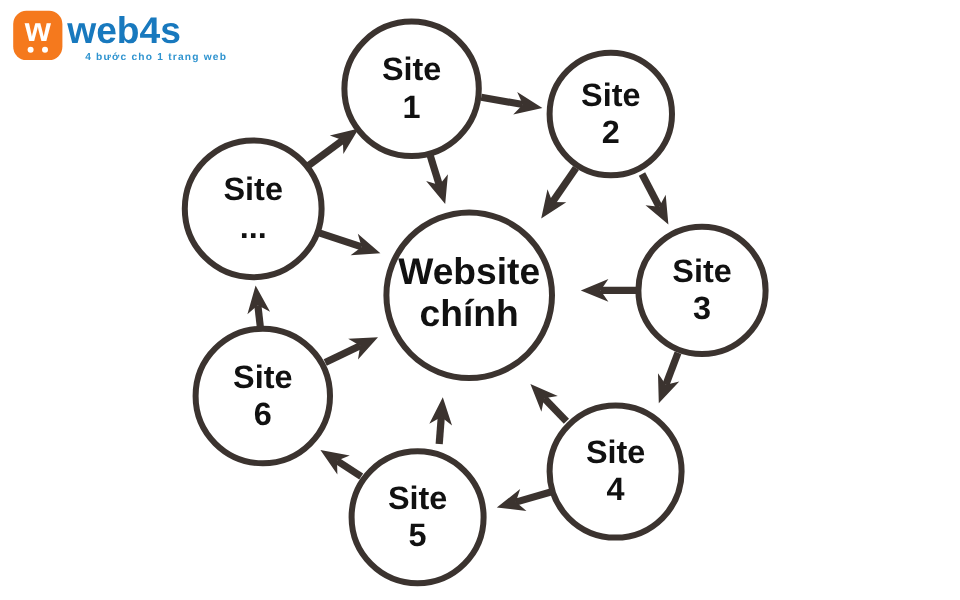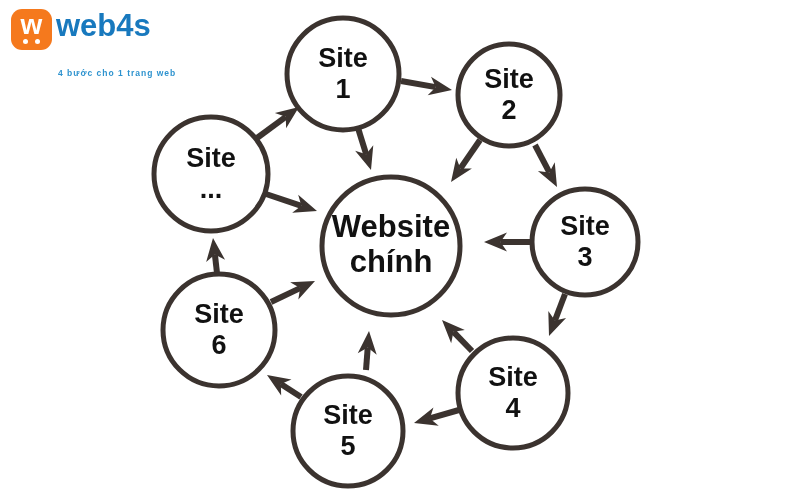--- a/index.html
+++ b/index.html
@@ -13,26 +13,26 @@
     position:relative;width:41px;height:41px;border-radius:11px;
     background:#F5791D;flex:0 0 auto;
   }
   .logo-w{
     position:absolute;top:-1px;left:0;right:0;text-align:center;
     color:#ffffff;font-weight:bold;font-size:28px;line-height:34px;
   }
   .logo-dot{position:absolute;bottom:6px;width:5px;height:5px;border-radius:50%;background:#ffffff;}
   .logo-dot.l{left:12px;}
   .logo-dot.r{right:12px;}
-  .logo-text{margin-left:4px;display:flex;flex-direction:column;gap:26px;}
+  .logo-text{margin-left:4px;display:flex;flex-direction:column;}
   .brand{
     color:#1879BE;font-weight:bold;font-size:31px;line-height:33px;letter-spacing:0px;
   }
   .tagline{
-    color:#2E93CF;font-weight:bold;font-size:8.5px;letter-spacing:1px;margin-top:0px;margin-left:2px;white-space:nowrap;
+    color:#2E93CF;font-weight:bold;font-size:8.5px;letter-spacing:1px;margin-top:0px;margin-left:15px;white-space:nowrap;
   }
   
   svg.wheel{position:absolute;top:0;left:0;}
   .node-label{font-weight:bold;fill:#111111;}
 </style>
 </head>
 <body>
 
 <div class="stage">
 

